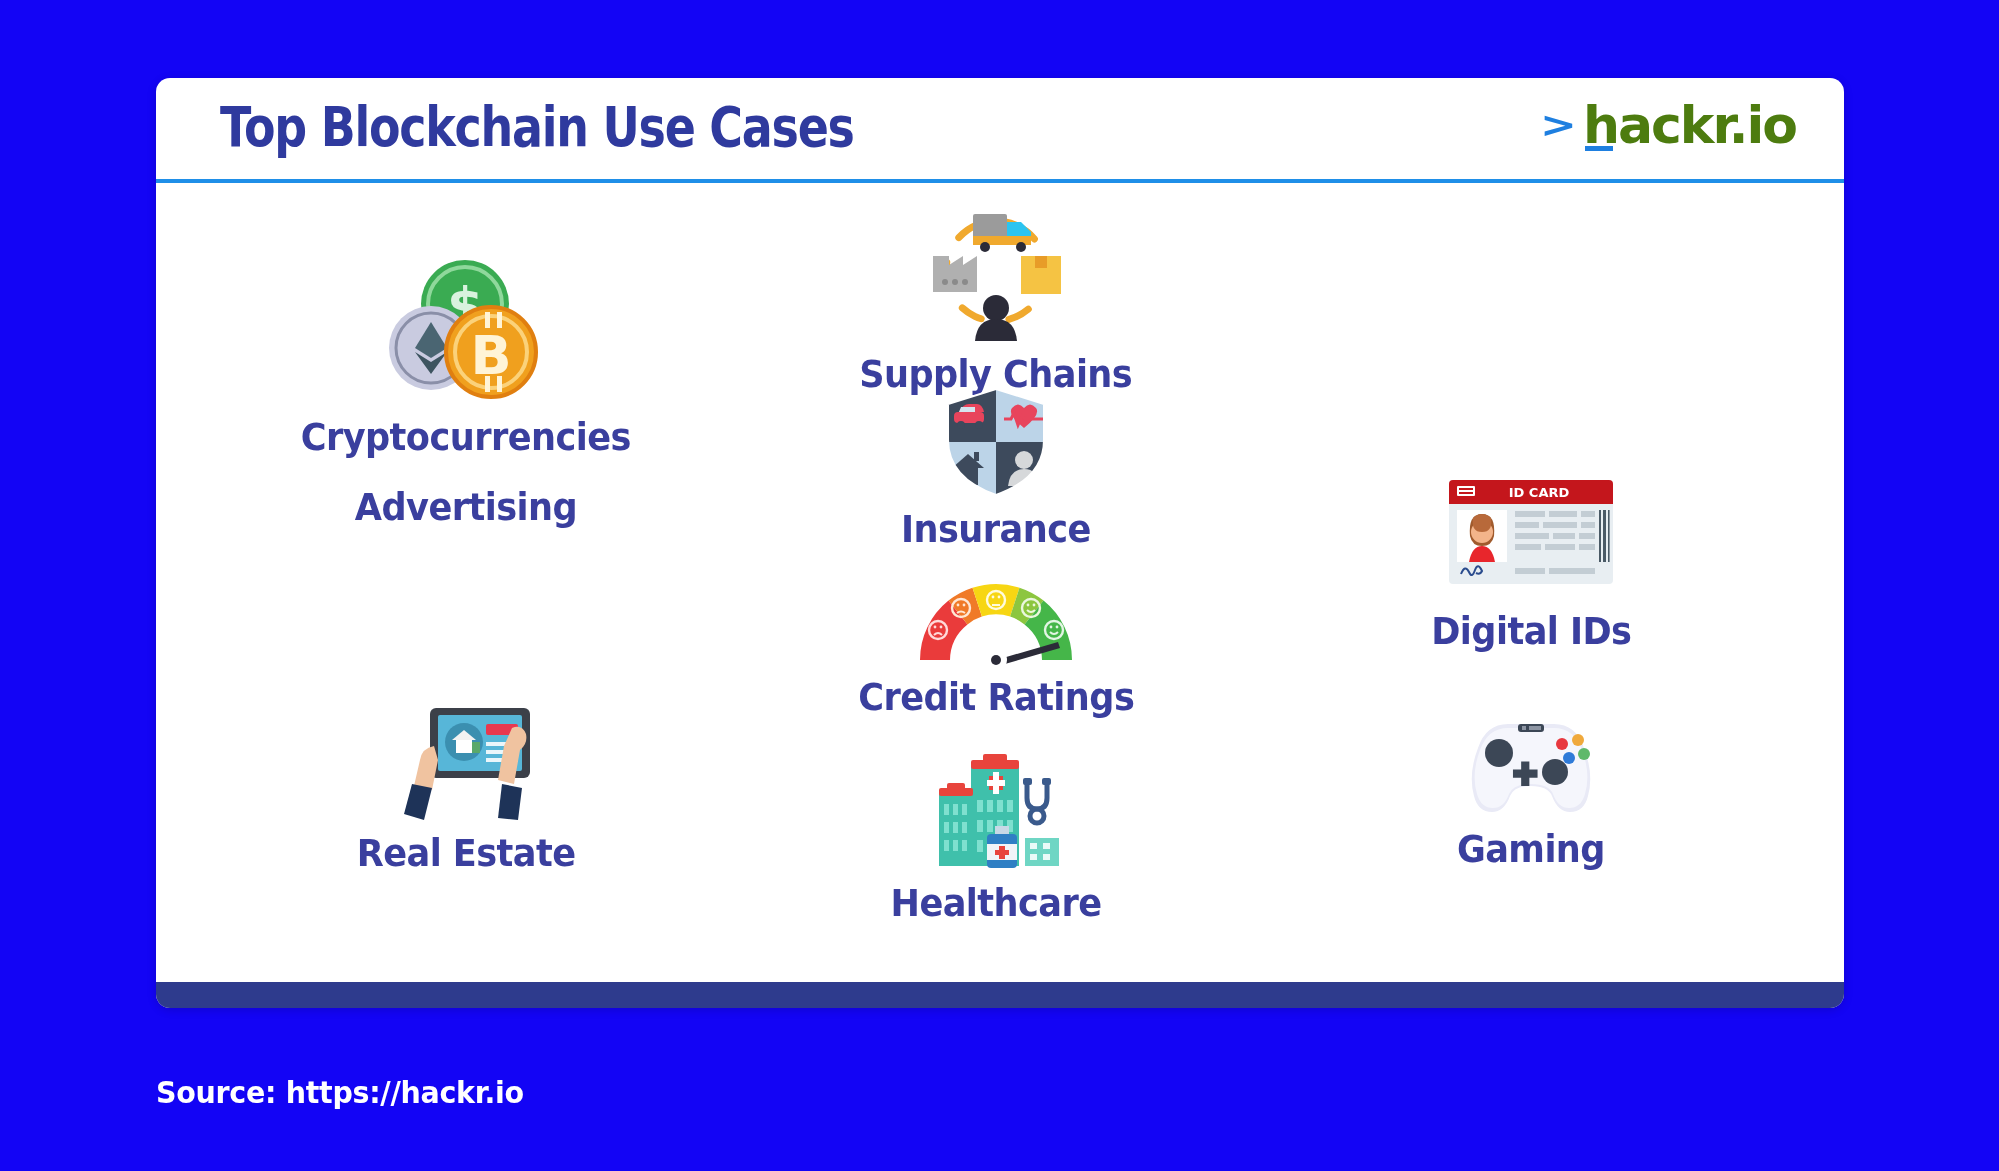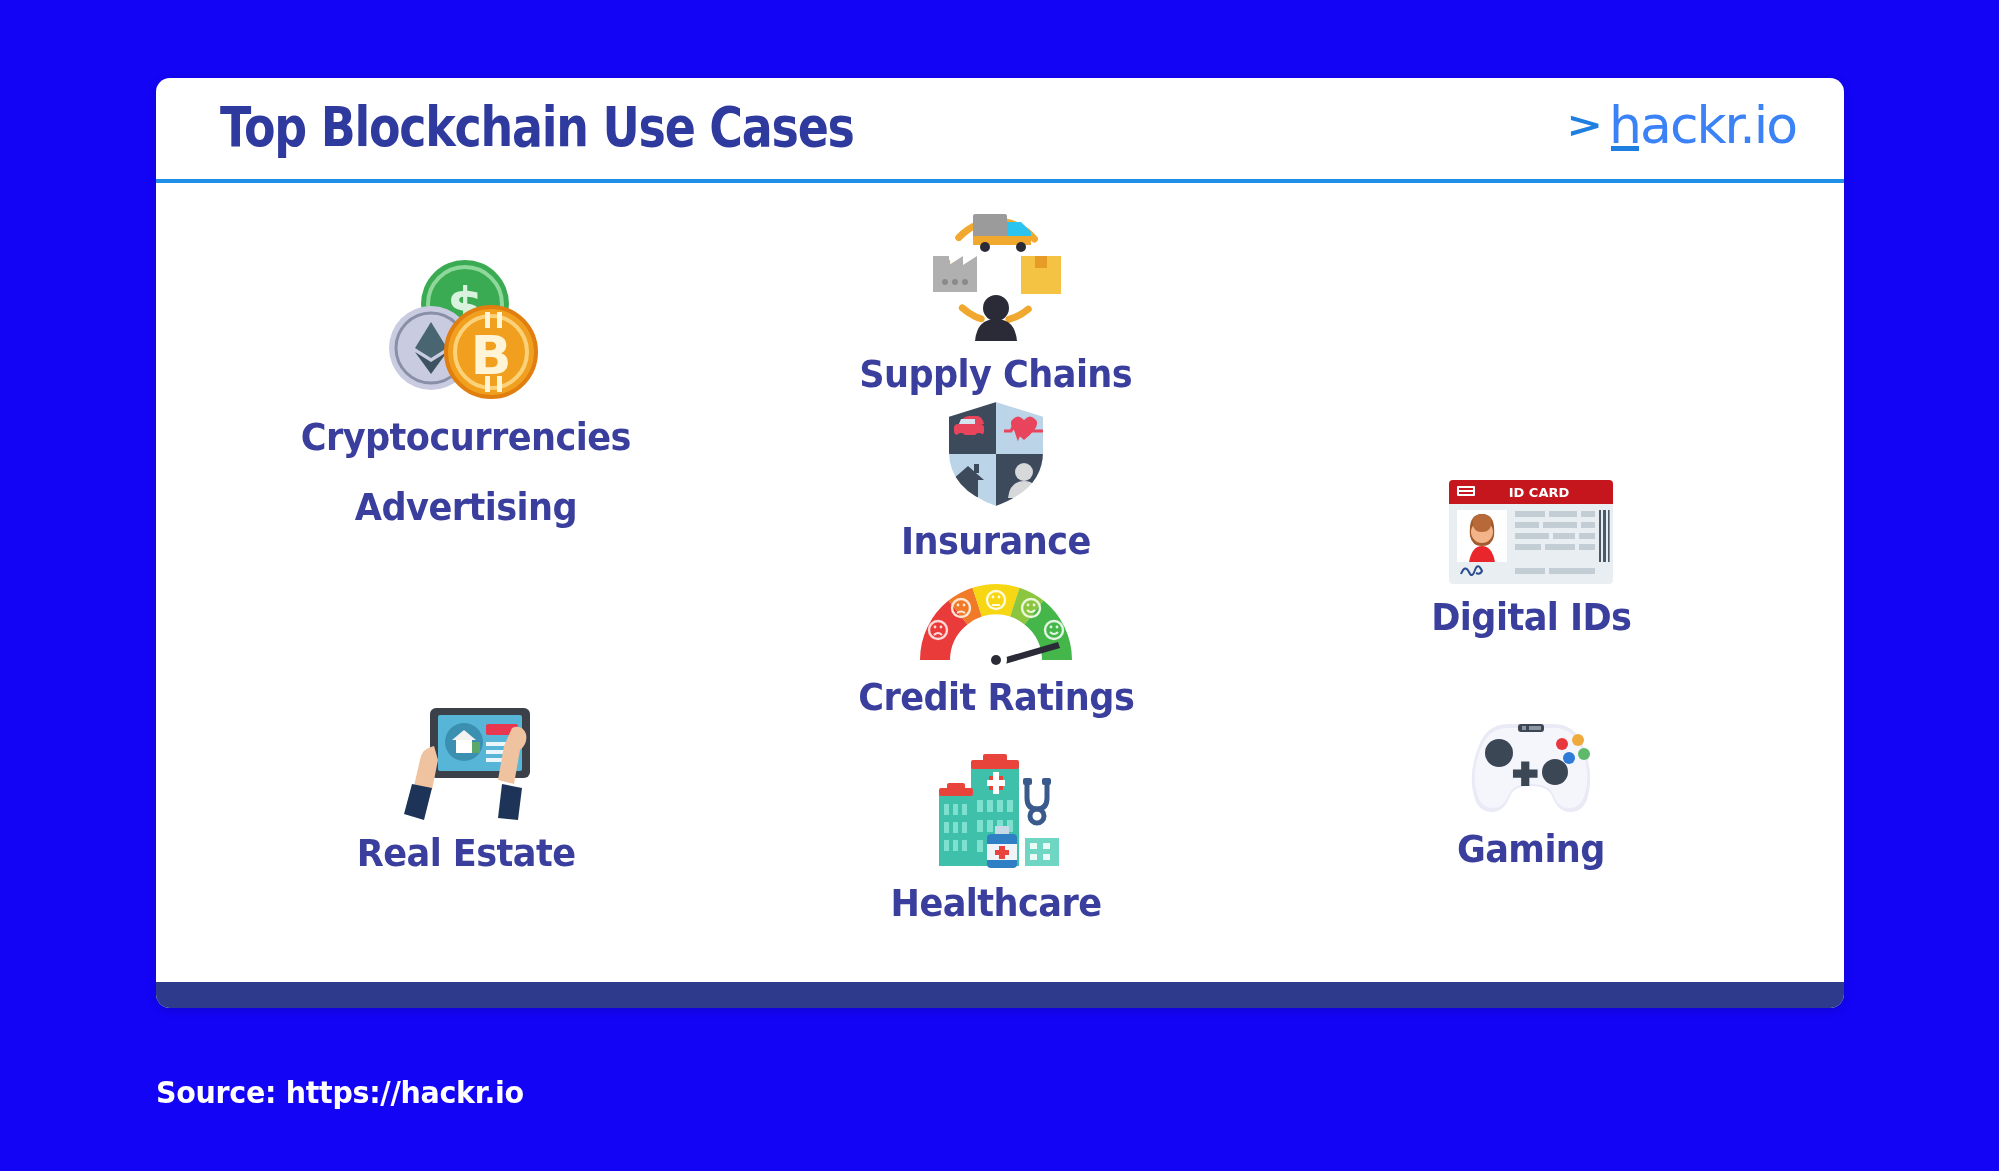--- a/index.html
+++ b/index.html
@@ -57,23 +57,23 @@
     font-size: 44px;
     font-weight: 700;
     color: #1e7fe0;
     line-height: 1;
     transform: scaleY(0.8);
   }
   #logo-text {
     position: relative;
     font-family: "DejaVu Sans", sans-serif;
     font-size: 52px;
-    font-weight: 400;
+    font-weight: 700;
     letter-spacing: -2px;
-    color: #3b82f6;
+    color: #4d7c0f;
     line-height: 1.05;
   }
   #logo-underline {
     position: absolute;
     left: 2px; bottom: 2px;
     width: 28px; height: 5px;
     background: #1e7fe0;
   }
   #header-rule {
     position: absolute;
@@ -223,21 +223,21 @@
             <circle cx="44" cy="74" r="3" fill="#8a8a8a"></circle>
             <rect x="100" y="48" width="40" height="38" fill="#f5c343"></rect>
             <rect x="114" y="48" width="12" height="12" fill="#e89c28"></rect>
             <circle cx="75" cy="100" r="13" fill="#2b2b38"></circle>
             <path d="M54 133 q2 -22 21 -22 q19 0 21 22 z" fill="#2b2b38"></path>
           </svg>
         </span>
         <span class="cell-label">Supply Chains</span>
       </div>
 
-      <div class="cell" style="top:208px;align-items:center;">
+      <div class="cell" style="top:196px;align-items:center;">
         <span class="icon-wrap">
           <svg width="112" height="112" viewBox="0 0 112 112">
             <defs>
               <clipPath id="shieldClip">
                 <path d="M56 3 L104 18 v36 q0 38 -48 55 q-48 -17 -48 -55 V18 z"></path>
               </clipPath>
             </defs>
             <g clip-path="url(#shieldClip)">
               <rect x="0" y="0" width="56" height="56" fill="#3d4a5c"></rect>
               <rect x="56" y="0" width="56" height="56" fill="#bcd4e8"></rect>
@@ -361,21 +361,21 @@
             <rect x="64" y="98" width="14" height="5" fill="#e8443c"></rect>
           </svg>
         </span>
         <span class="cell-label">Healthcare</span>
       </div>
     </div>
 
     <div class="col" id="col-right">
 
 
-      <div class="cell" style="top:288px;">
+      <div class="cell" style="top:288px;gap:14px;">
         <span class="icon-wrap">
           <svg width="168" height="108" viewBox="0 0 168 108">
             <rect x="2" y="2" width="164" height="104" rx="4" fill="#e8eef2"></rect>
             <rect x="2" y="2" width="164" height="24" rx="4" fill="#c4161c"></rect>
             <rect x="2" y="20" width="164" height="6" fill="#c4161c"></rect>
             <text x="92" y="19" font-family="DejaVu Sans, sans-serif" font-size="13" font-weight="700" fill="#ffffff" text-anchor="middle">ID CARD</text>
             <rect x="10" y="8" width="18" height="10" rx="1" fill="#ffffff"></rect>
             <rect x="12" y="10" width="14" height="2" fill="#c4161c"></rect>
             <rect x="12" y="14" width="14" height="2" fill="#c4161c"></rect>
             <rect x="10" y="32" width="50" height="52" fill="#ffffff"></rect>

